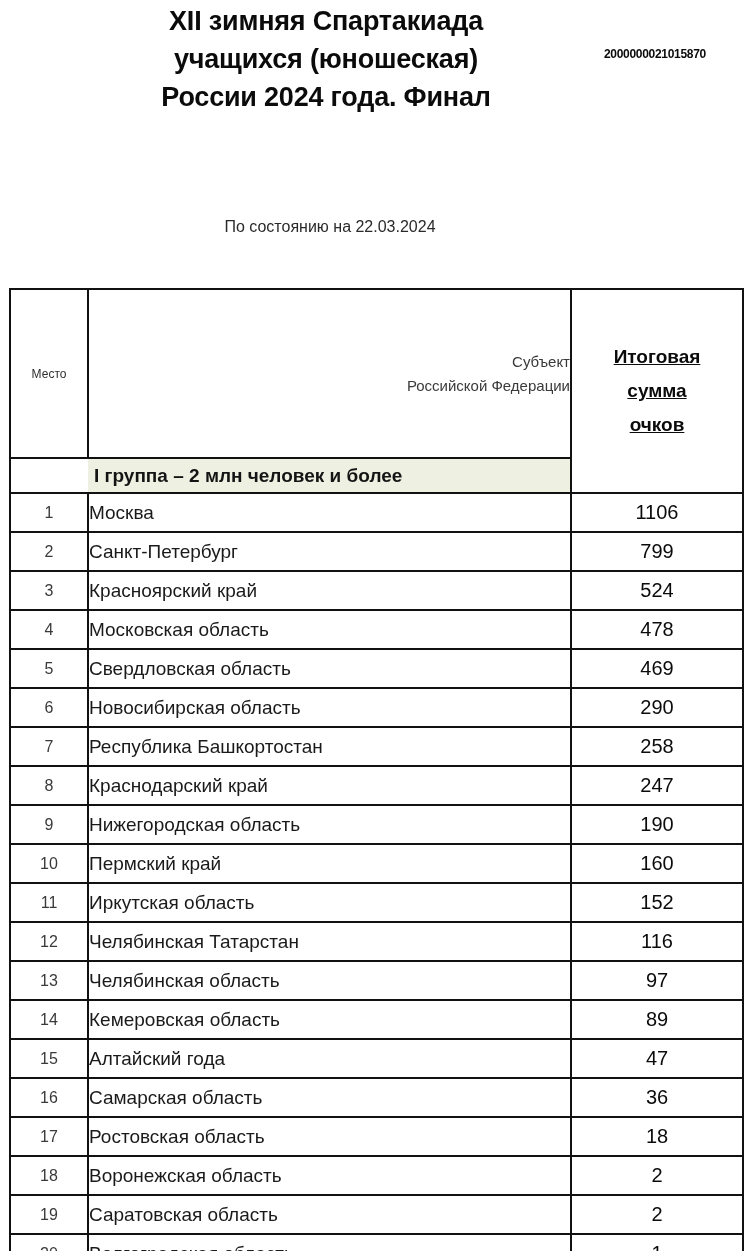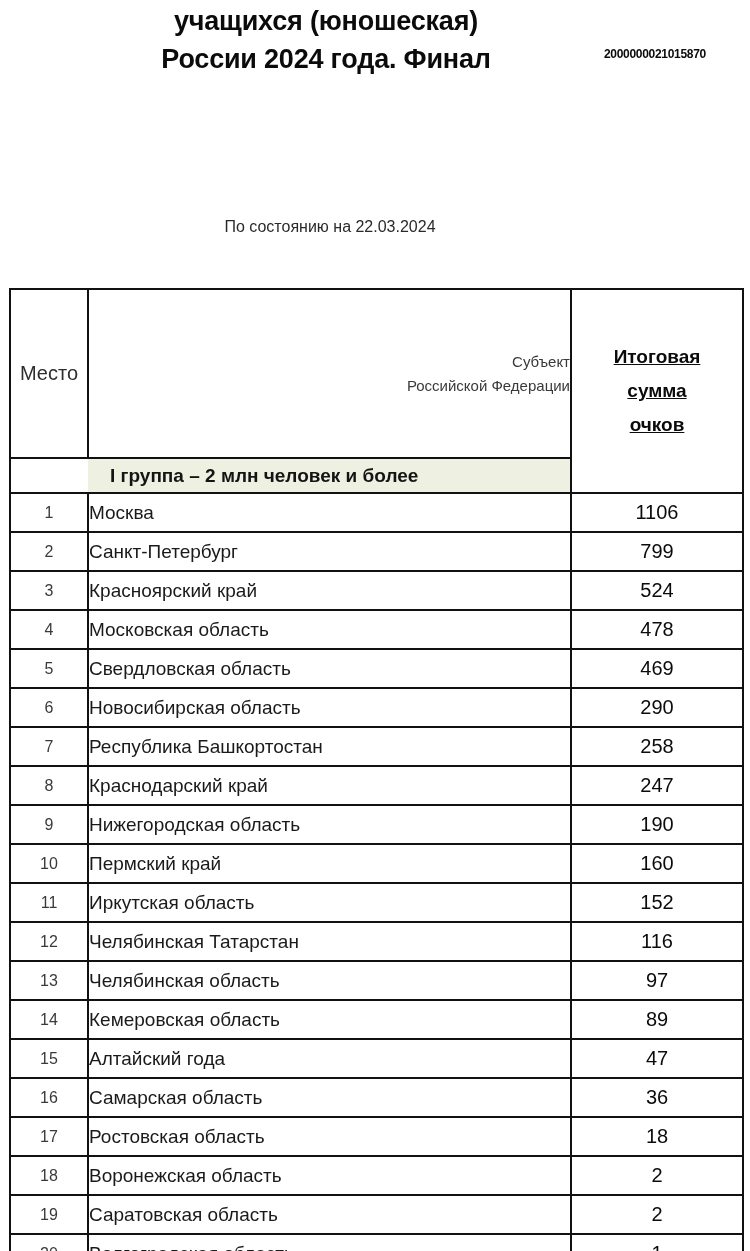--- a/index.html
+++ b/index.html
@@ -78,21 +78,21 @@
 
   table.rank th, table.rank td {
     border: 2px solid #111;
     padding: 0;
     vertical-align: middle;
   }
 
   
   th.h-place {
     font-weight: normal;
-    font-size: 20px;
+    font-size: 12px;
     color: #2e2e2e;
     height: 167px;
     text-align: center;
     border-bottom: none;
   }
   th.h-subj {
     font-weight: normal;
     font-size: 15px;
     color: #3a3a3a;
     height: 167px;
@@ -123,21 +123,21 @@
   }
   tr.grouprow td.g-label {
     border-top: none;
     border-left: none;
     border-right: 2px solid #f97316;
     border-bottom: none;
     background: #eef0e1;
     font-weight: bold;
     font-size: 19px;
     color: #141414;
-    padding-left: 22px;
+    padding-left: 6px;
     height: 33px;
   }
 
   
   tr.datarow td {
     height: 37px;
   }
   td.d-place {
     text-align: center;
     font-size: 16px;
@@ -155,20 +155,21 @@
     color: #0b0b0b;
     margin-left: 22px;
   }
 </style>
 </head>
 <body>
 
 <div class="header-band">
 
   <div class="doc-title">
+    <span class="tline">XII зимняя Спартакиада</span>
     <span class="tline">учащихся (юношеская)</span>
     <span class="tline">России 2024 года. Финал</span>
   </div>
 
   <div class="ekp-box">
     <span class="ekp-line ekp-num">2000000021015870</span>
   </div>
 
   <div class="asof">По состоянию на 22.03.2024</div>
 </div>

